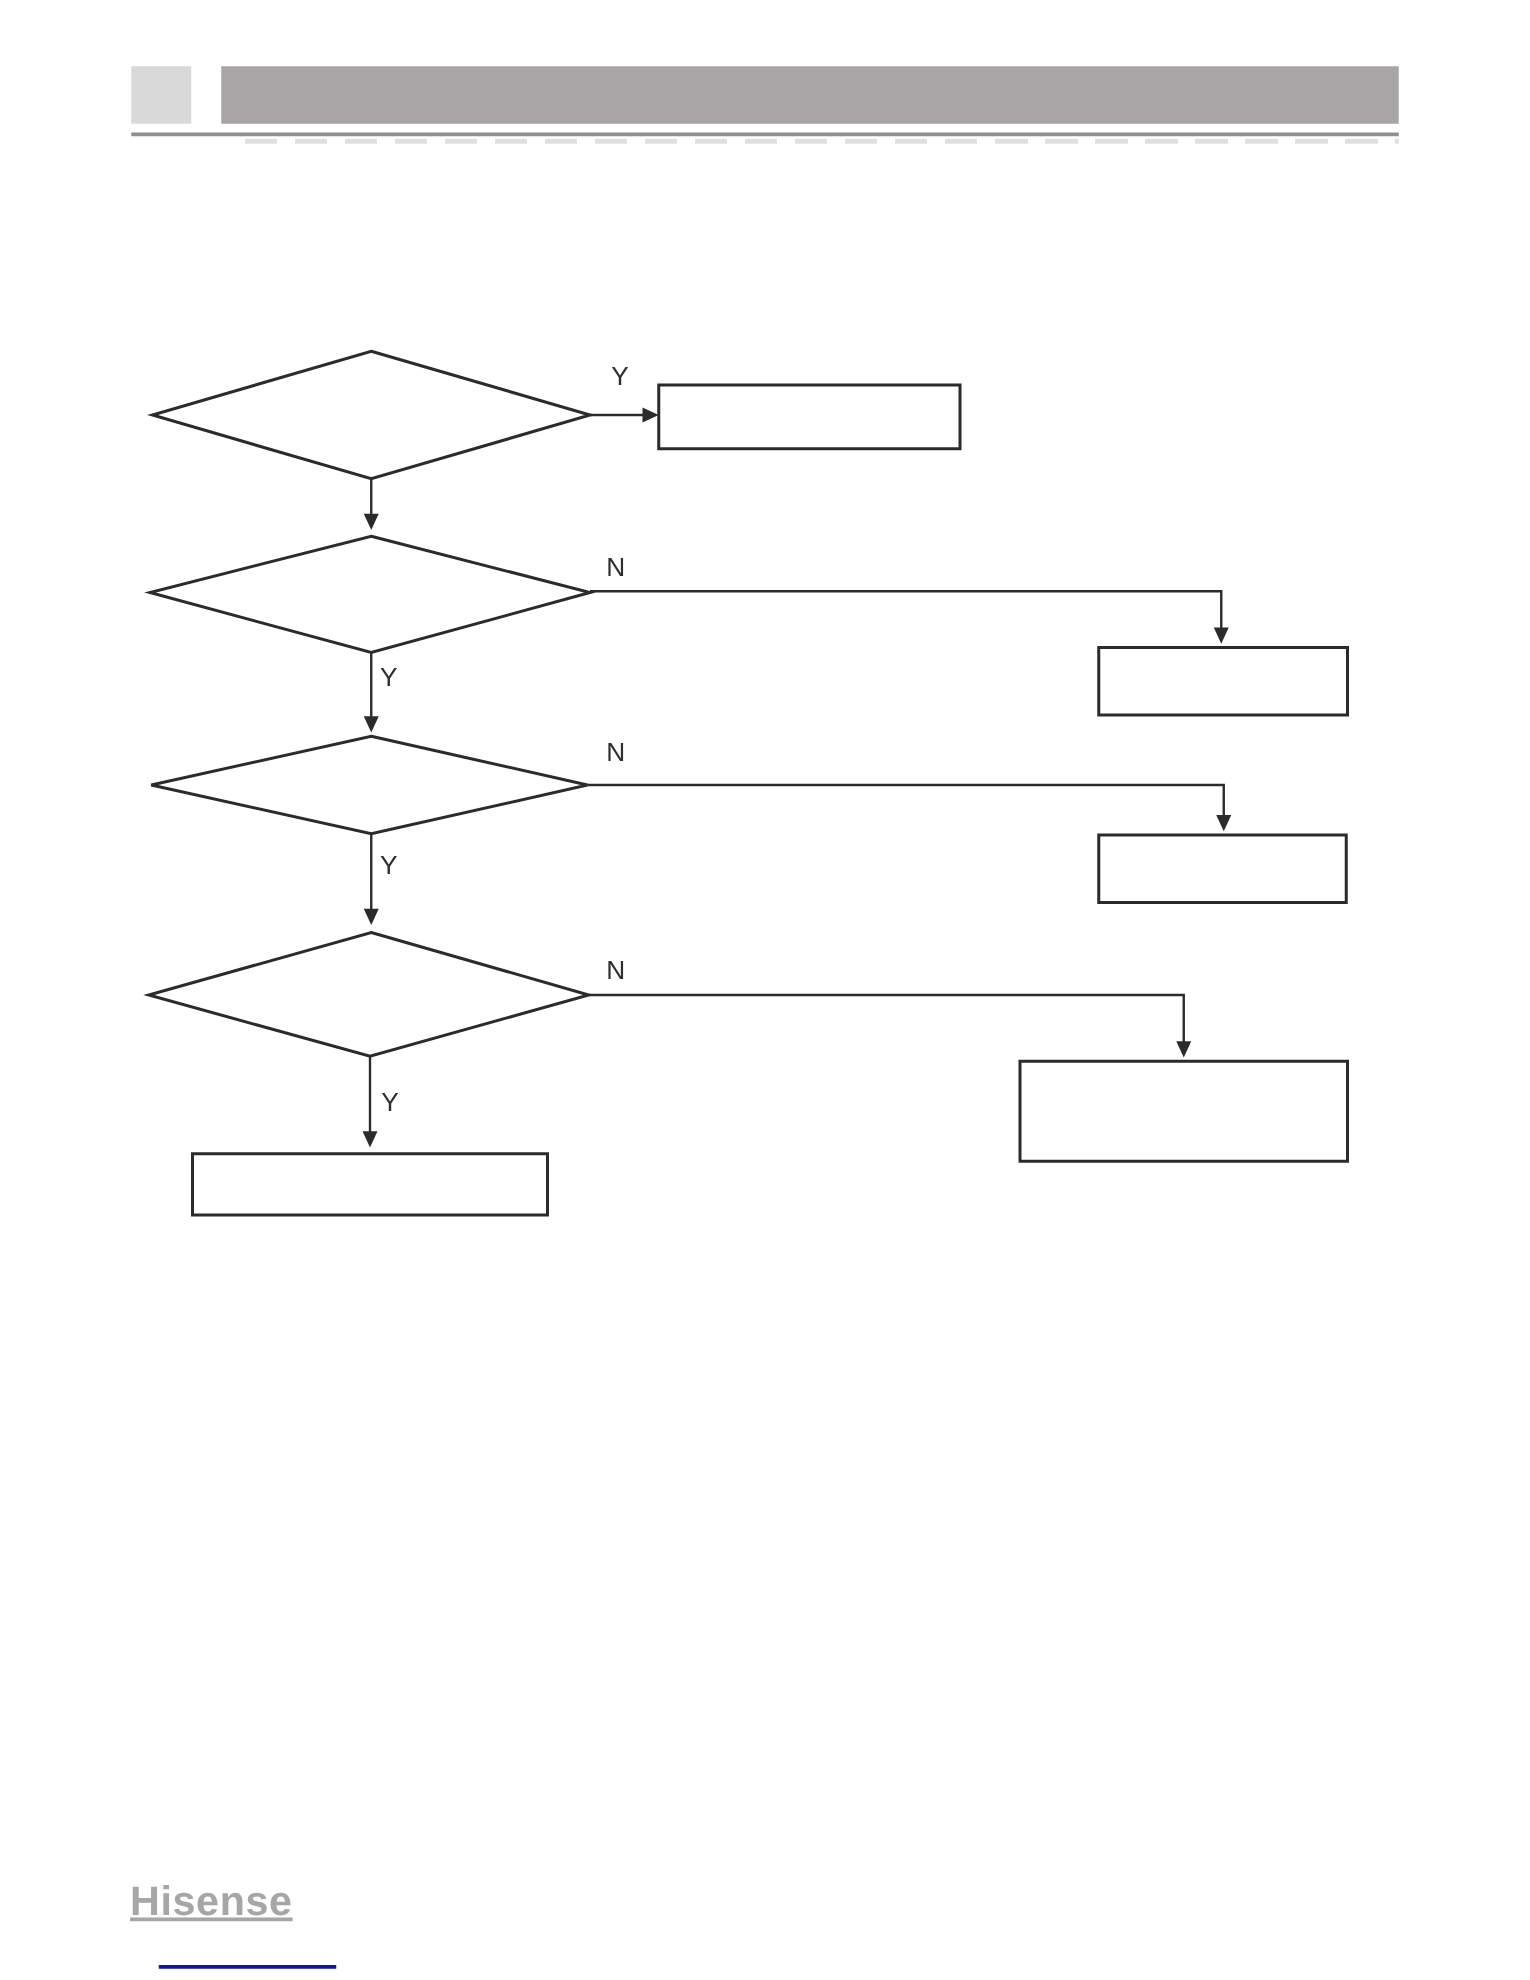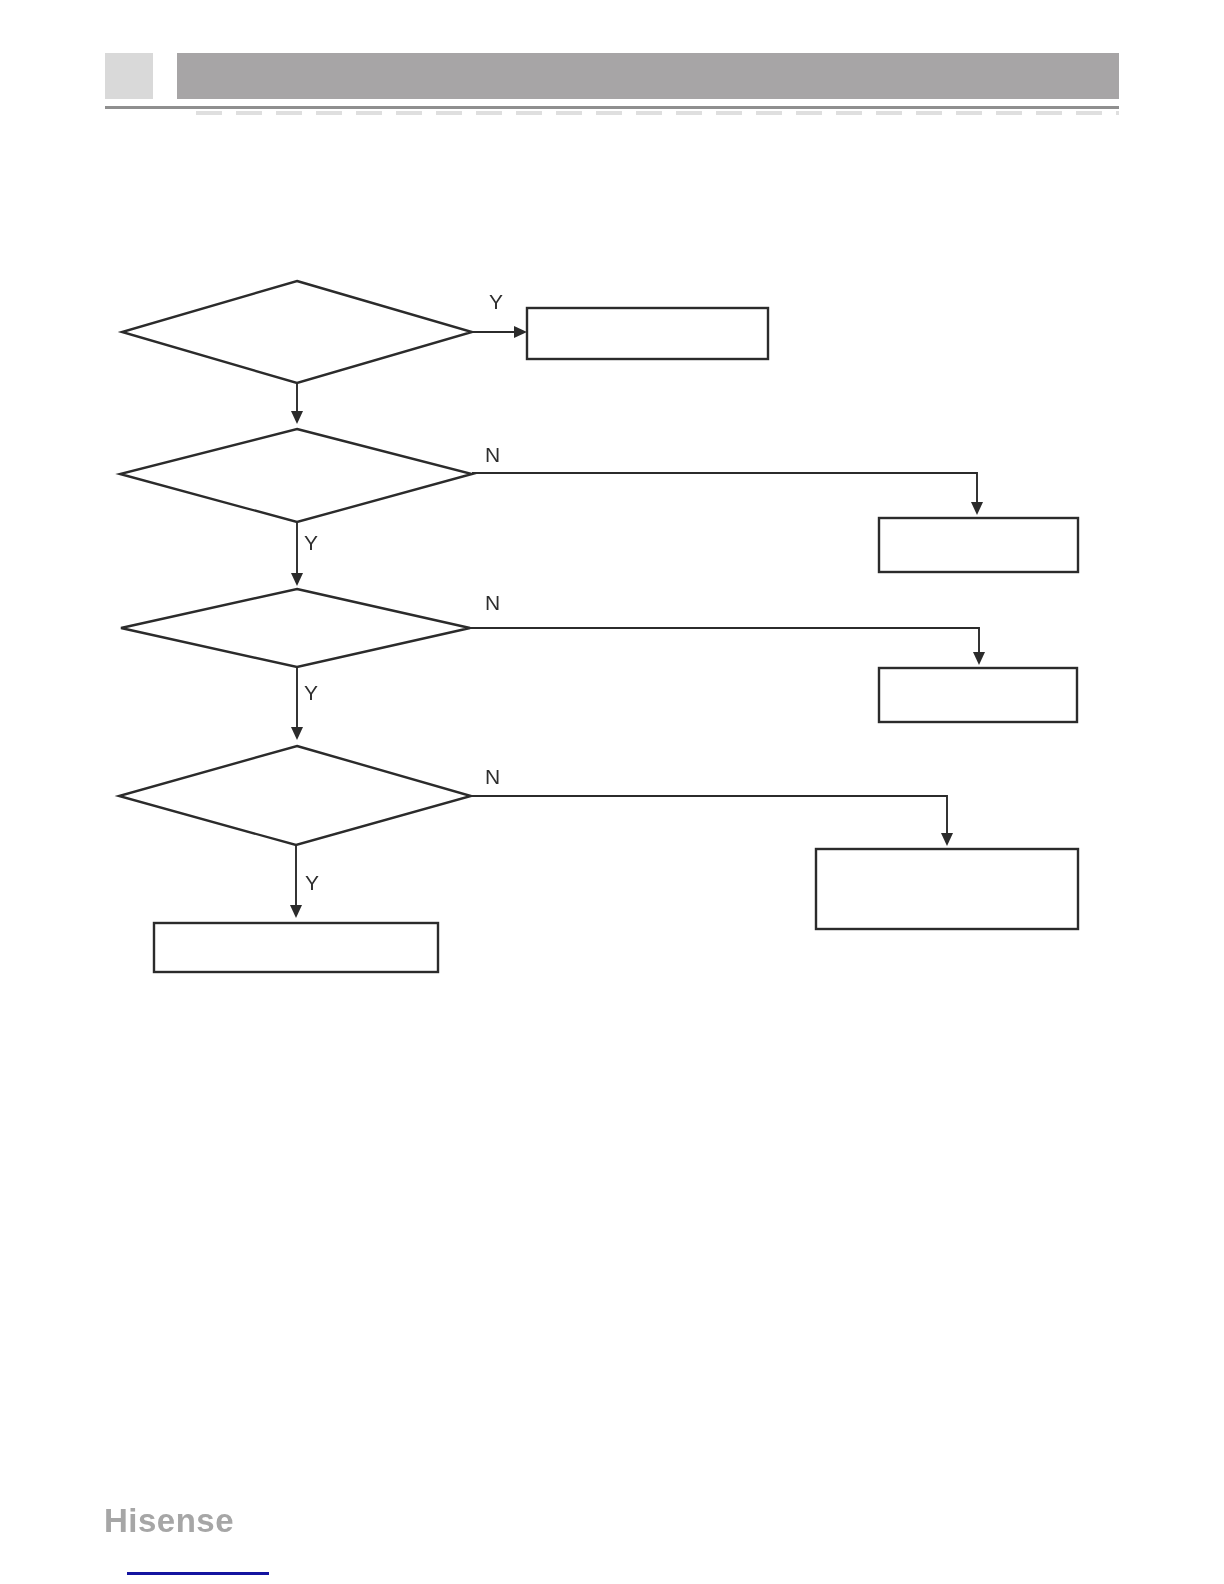--- a/index.html
+++ b/index.html
@@ -36,20 +36,21 @@
   .lbl-2{left:304px;top:532px;}
   .lbl-3{left:485px;top:592px;}
   .lbl-4{left:304px;top:682px;}
   .lbl-5{left:485px;top:766px;}
   .lbl-6{left:305px;top:872px;}
   
   .logo{
     position:absolute;left:104px;top:1504px;
     font-size:33px;font-weight:700;letter-spacing:0.5px;
     line-height:33px;
+    text-decoration:underline;
   }
   .footer-rule{
     position:absolute;left:127px;top:1572px;width:142px;height:3px;
   }
 </style>
 </head>
 <body>
 
 <div id="page">
 

